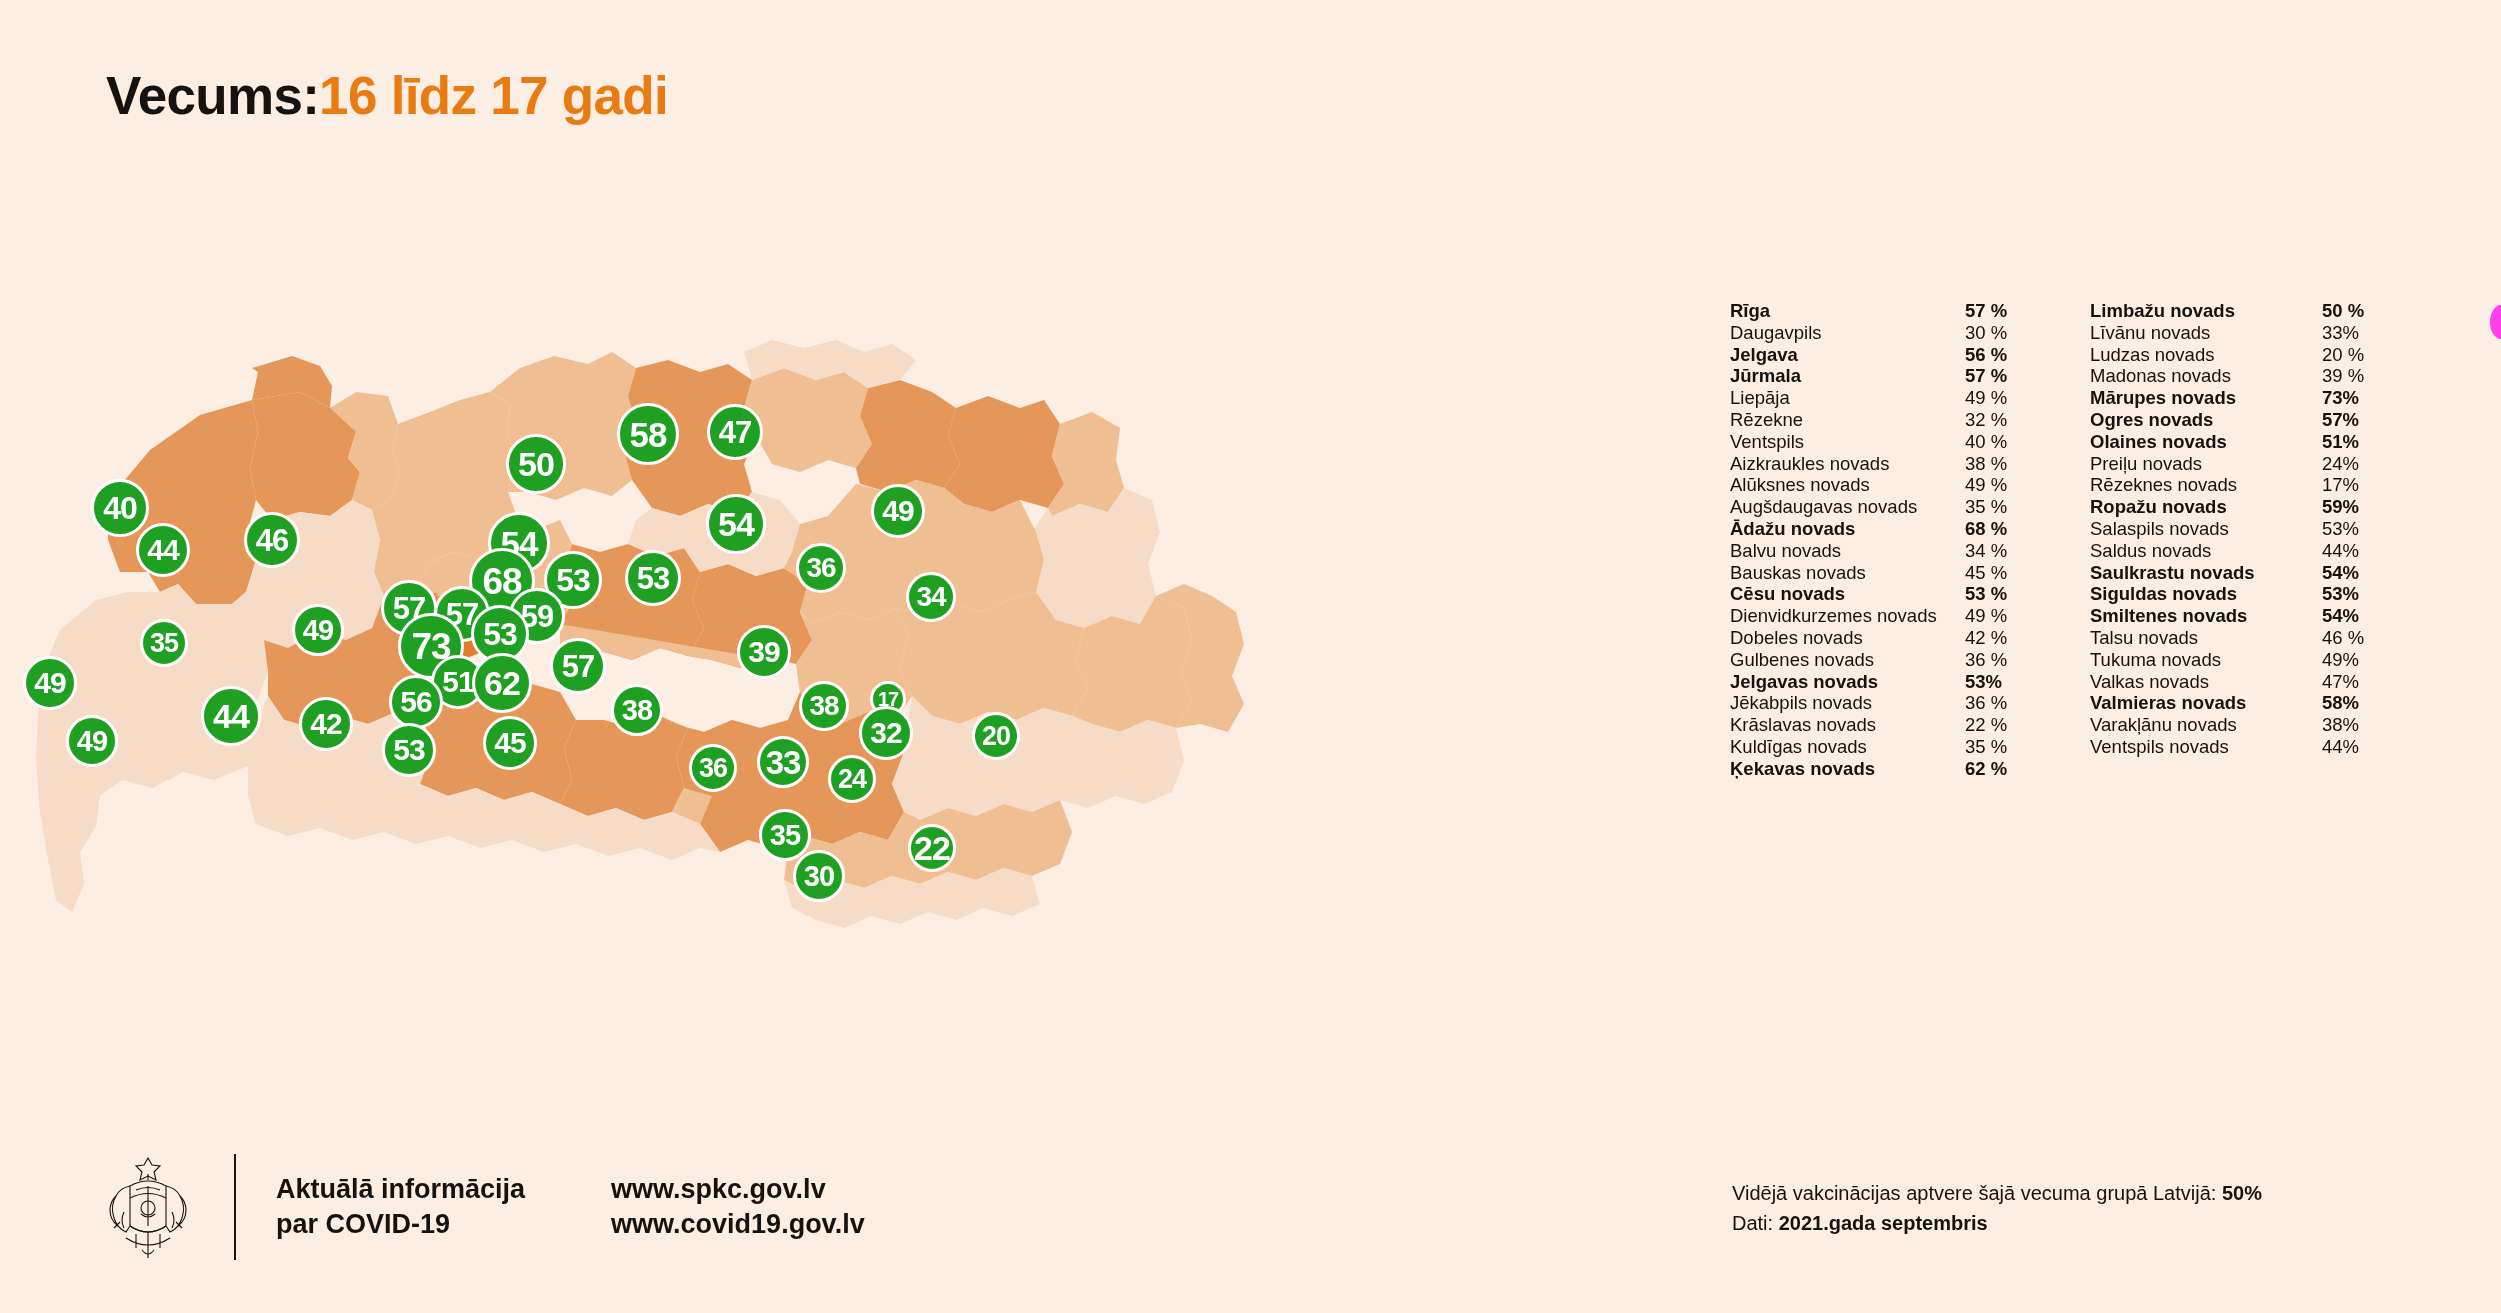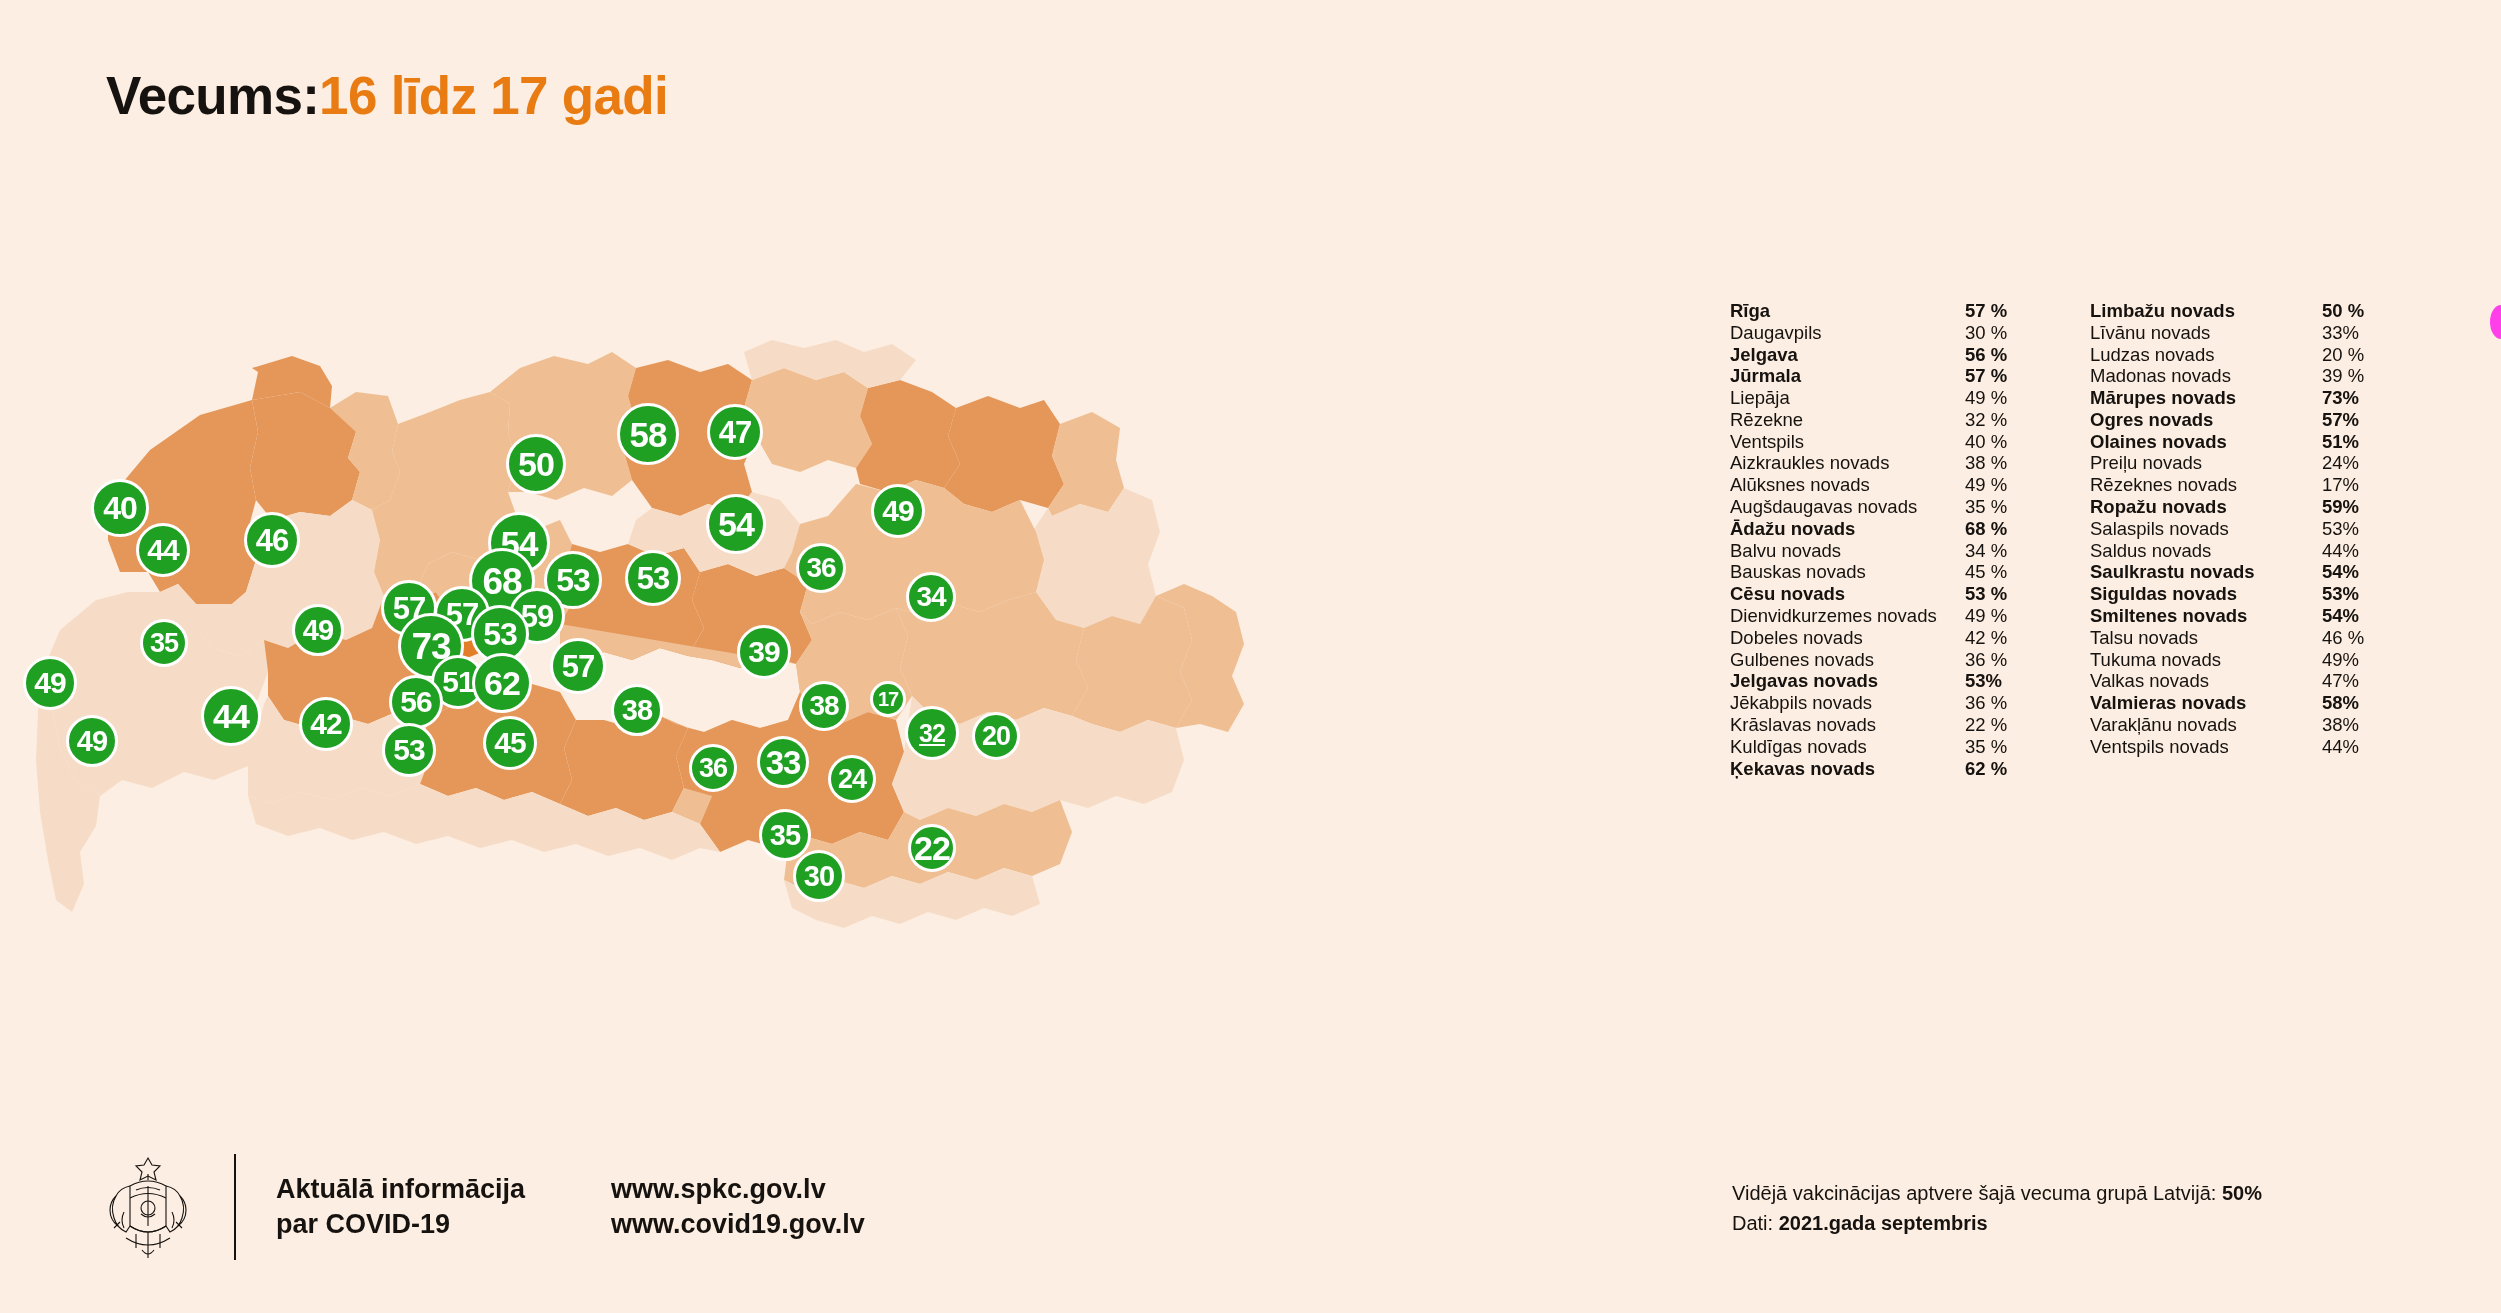--- a/index.html
+++ b/index.html
@@ -43,21 +43,21 @@
     letter-spacing:-1px;
     line-height:1;
   }
 
   
   .table-area{position:absolute;left:1730px;top:300px;width:760px;}
   .tbl-col{position:absolute;top:0;}
   .tbl-col.left{left:0px;width:360px;}
   .tbl-col.right{left:360px;width:360px;}
   .trow{
-    display:flex;align-items:center;
+    display:flex;align-items:flex-start;
     height:21.8px;
     font-size:18.5px;color:#16120F;
     white-space:nowrap;
   }
   .trow .nm{flex:0 0 232px;overflow:hidden;}
   .trow.left .nm{flex:0 0 235px;}
   .trow .pc{flex:0 0 auto;}
   .trow.bold{font-weight:bold;}
 
   
@@ -172,21 +172,21 @@
         <div class="bubble" style="left: 625px; top: 350px; width: 56px; height: 56px; font-size: 31px;">53</div>
         <div class="bubble" style="left: 550px; top: 438px; width: 56px; height: 56px; font-size: 31px;">57</div>
         <div class="bubble" style="left: 611px; top: 484px; width: 52px; height: 52px; font-size: 29px;">38</div>
         <div class="bubble" style="left: 706px; top: 294px; width: 60px; height: 60px; font-size: 34px;">54</div>
         <div class="bubble" style="left: 796px; top: 343px; width: 50px; height: 50px; font-size: 28px;">36</div>
         <div class="bubble" style="left: 871px; top: 284px; width: 54px; height: 54px; font-size: 30px;">49</div>
         <div class="bubble" style="left: 906px; top: 372px; width: 50px; height: 50px; font-size: 28px;">34</div>
         <div class="bubble" style="left: 737px; top: 425px; width: 54px; height: 54px; font-size: 30px;">39</div>
         <div class="bubble" style="left: 799px; top: 481px; width: 50px; height: 50px; font-size: 28px;">38</div>
         <div class="bubble" style="left: 870px; top: 481px; width: 36px; height: 36px; font-size: 20px;">17</div>
-        <div class="bubble" style="left: 905px; top: 506px; width: 54px; height: 54px; font-size: 25px; text-decoration: underline;">32</div>
+        <div class="bubble" style="left: 859px; top: 506px; width: 54px; height: 54px; font-size: 30px;">32</div>
         <div class="bubble" style="left: 972px; top: 512px; width: 48px; height: 48px; font-size: 27px;">20</div>
         <div class="bubble" style="left: 689px; top: 544px; width: 48px; height: 48px; font-size: 27px;">36</div>
         <div class="bubble" style="left: 757px; top: 536px; width: 52px; height: 52px; font-size: 33px; text-align: right;">33</div>
         <div class="bubble" style="left: 828px; top: 555px; width: 48px; height: 48px; font-size: 27px;">24</div>
         <div class="bubble" style="left: 759px; top: 609px; width: 52px; height: 52px; font-size: 29px;">35</div>
         <div class="bubble" style="left: 793px; top: 650px; width: 52px; height: 52px; font-size: 29px;">30</div>
         <div class="bubble" style="left: 908px; top: 624px; width: 48px; height: 48px; font-size: 34px;">22</div>
       </div>
   </div>
 

